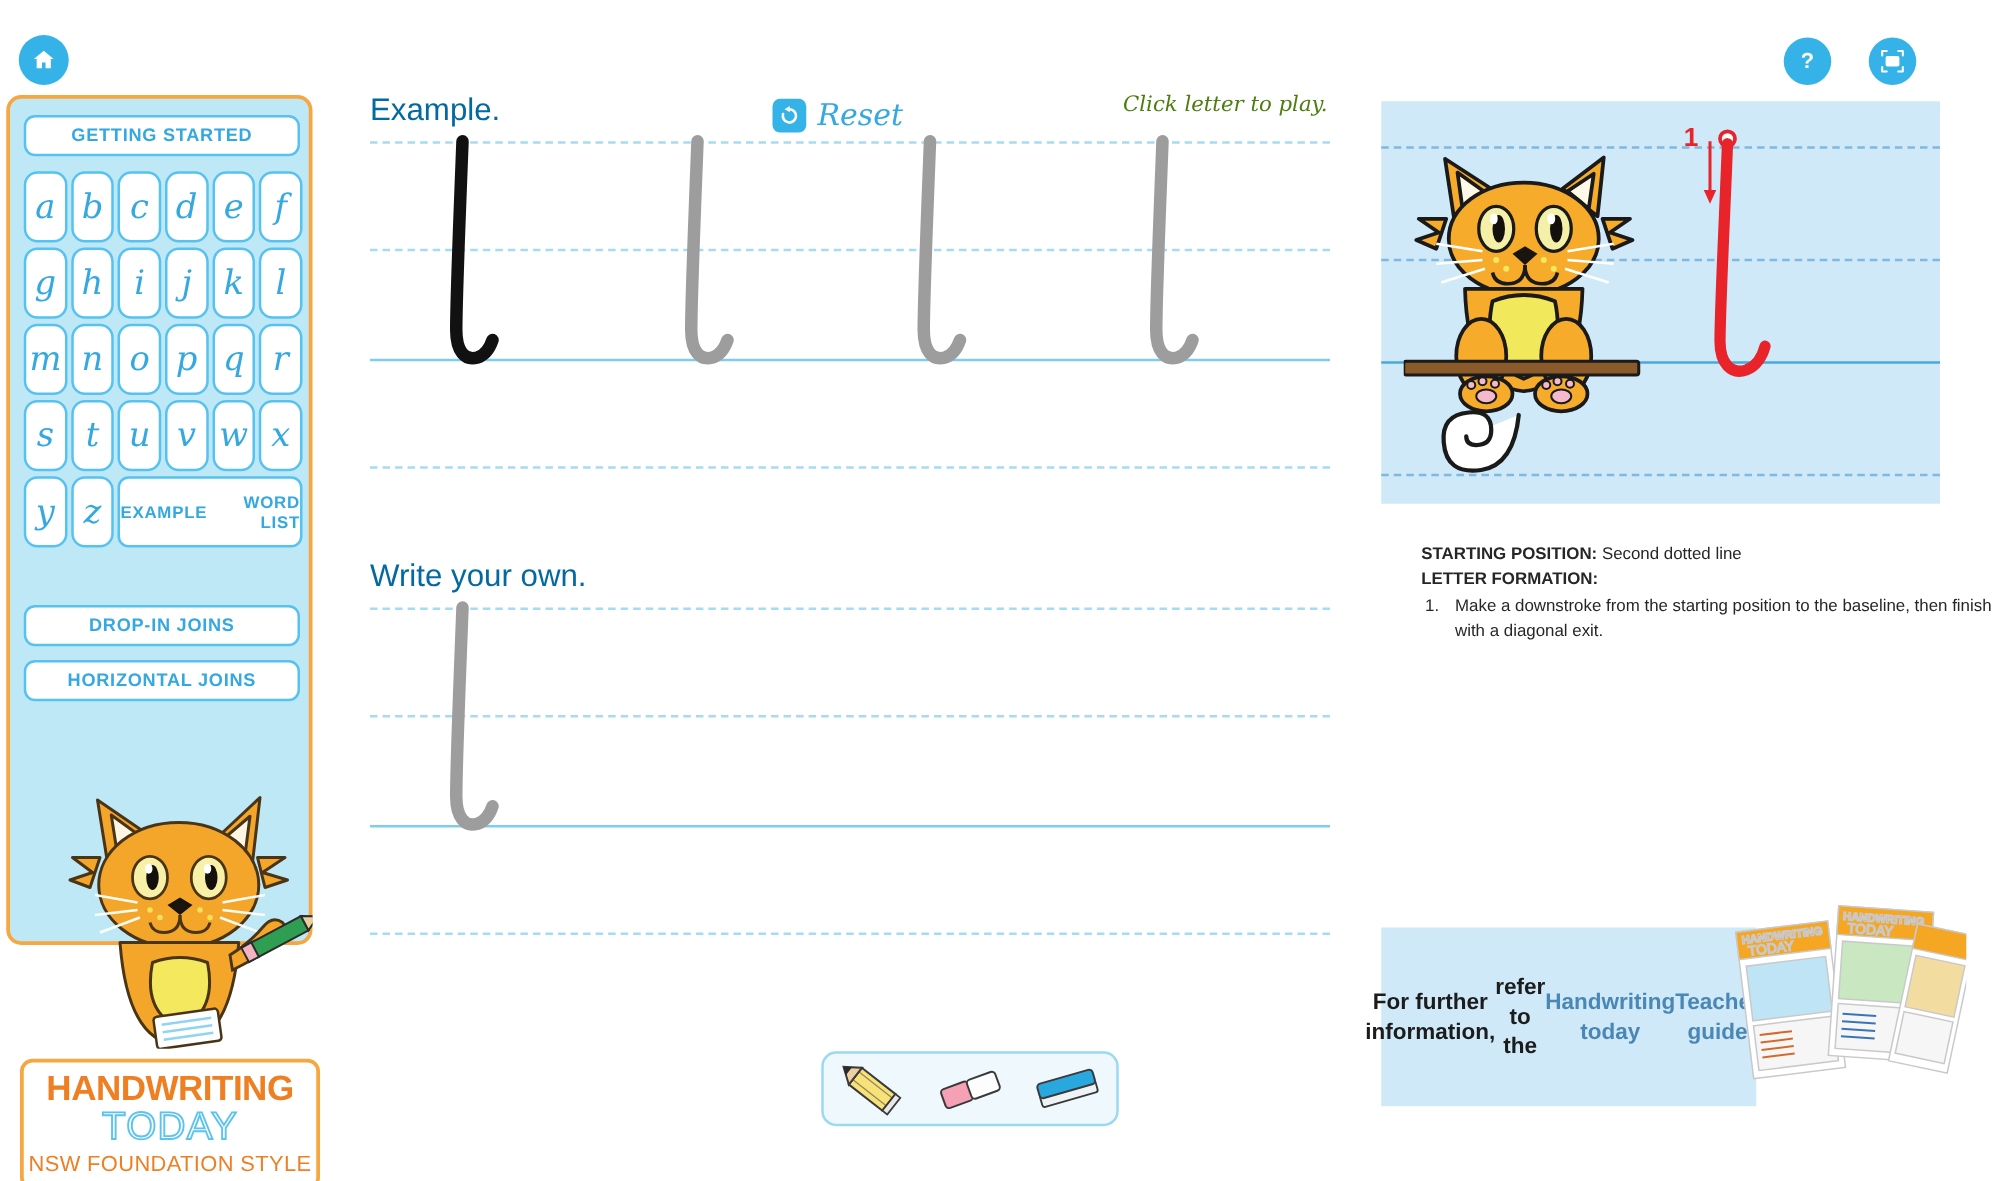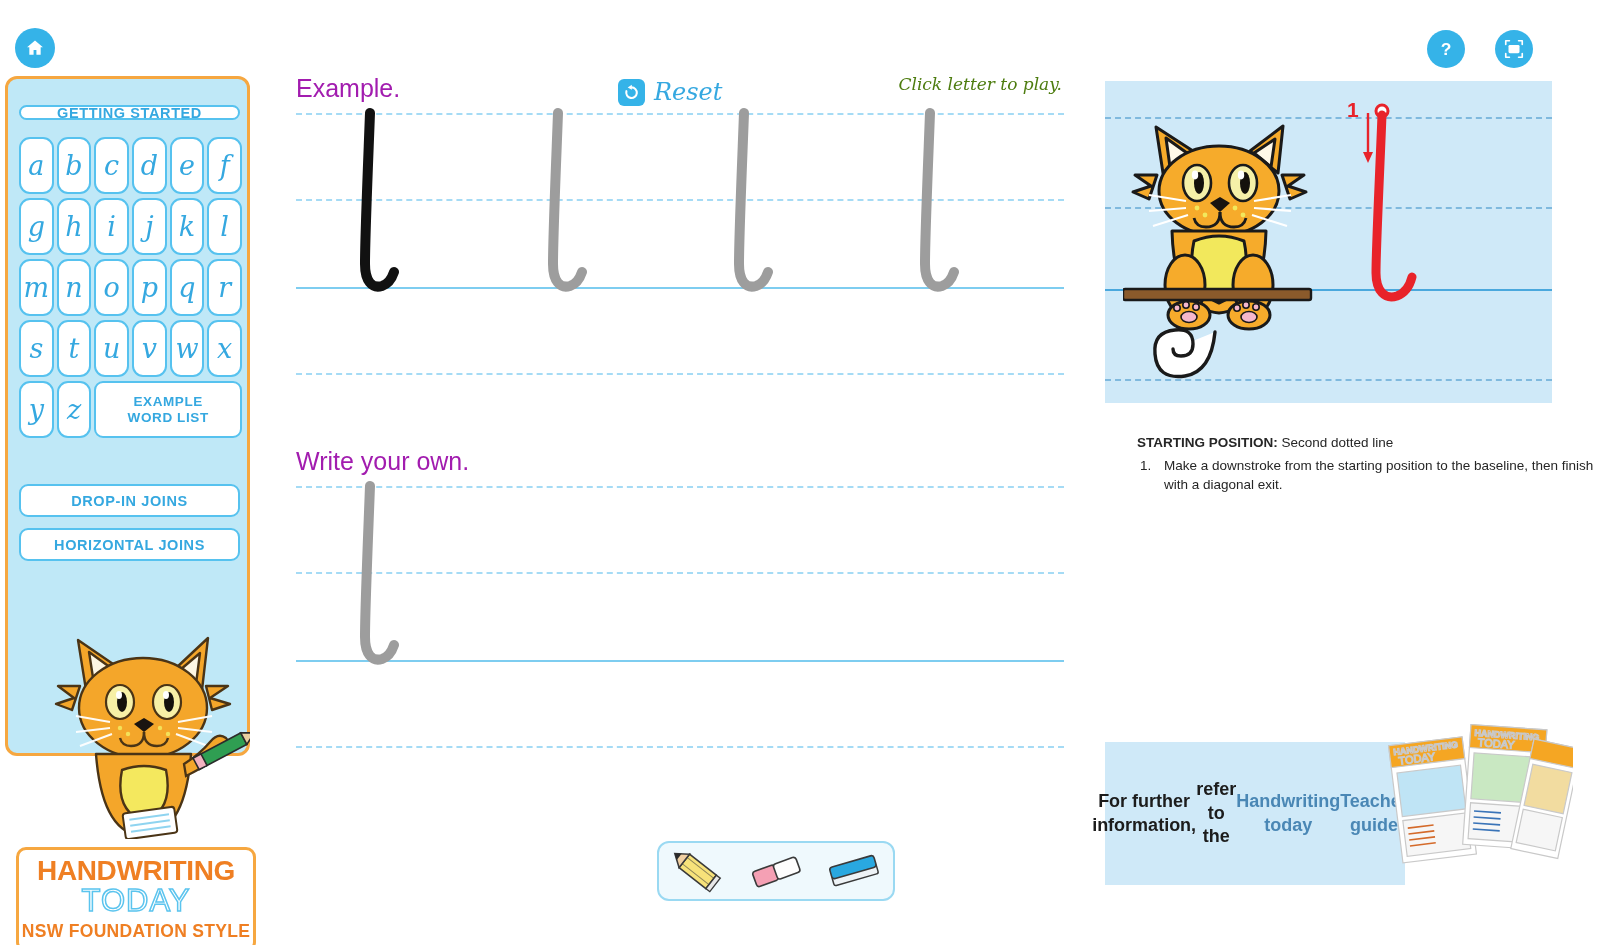--- a/index.html
+++ b/index.html
@@ -36,21 +36,21 @@
     border: 2px solid #56c2ef;
     border-radius: 9px;
     color: #35a8e0;
     font-weight: bold;
     font-size: 14.5px;
     letter-spacing: 0.6px;
     display: flex; align-items: center; justify-content: center;
     text-align: center;
     cursor: pointer;
   }
-  #getting-started { position: absolute; left: 11px; top: 26px; width: 221px; height: 15px; }
+  #getting-started { position: absolute; left: 11px; top: 13px; width: 221px; height: 33px; }
 
   #letter-grid {
     position: absolute; left: 11px; top: 58px;
     width: 223px;
     display: grid;
     grid-template-columns: repeat(6, 1fr);
     gap: 4px 3px;
   }
   .letter-key {
     height: 57px;
@@ -62,21 +62,22 @@
     font-family: "DejaVu Serif", serif;
     font-style: italic;
     font-size: 27px;
     cursor: pointer;
   }
   #example-word-list {
     grid-column: 3 / span 4;
     height: 57px;
     font-size: 13.5px;
     line-height: 1.15;
-    flex-direction: column;
+    flex-direction: row;
+    text-align: right;
   }
   #joins-group { position: absolute; left: 11px; top: 405px; width: 221px; }
   #joins-group .pill { height: 33px; margin-bottom: 11px; }
 
   
   #sidebar-mascot {
     position: absolute; left: 42px; top: 545px;
     width: 200px; height: 215px;
     pointer-events: none;
   }
@@ -99,35 +100,34 @@
   #logo-line2 {
     position: relative;
     color: #5bc4ee; font-size: 31px; letter-spacing: 1px;
     line-height: 1.05;
     -webkit-text-stroke: 1.5px #5bc4ee;
     color: transparent;
   }
   #logo-line3 {
     color: #ef7f23; font-size: 17.5px; letter-spacing: 0.3px;
     margin-top: 4px;
-    font-weight: bold;
   }
   #ground-strip {
     position: absolute; left: 0; top: 866px;
     width: 252px; height: 48px;
     background: linear-gradient(#f5ea9e, #faf4cd);
     border-radius: 0 0 6px 6px;
     z-index: -1;
   }
 
   
   #center { position: absolute; left: 296px; top: 66px; width: 768px; height: 800px; }
   .sec-title {
     position: absolute; left: 0;
-    font-size: 25px; color: #a21caf;
+    font-size: 25px; color: #0369a1;
   }
   #example-title { top: 8px; }
   #write-title  { top: 381px; }
 
   #reset-group {
     position: absolute; left: 322px; top: 12px;
     display: flex; align-items: center; gap: 9px;
     cursor: pointer;
   }
   #reset-icon {
@@ -456,20 +456,21 @@
       <path d="M33 76 l-5 -11 l10 0 z" fill="#e8232a"></path>
       <path d="M47 28 C45 80, 41 160, 41 186 C41 204, 50 213, 62 209 C70 206, 75 198, 77 190" fill="none" stroke="#e8232a" stroke-width="9" stroke-linecap="round"></path>
     </svg>
   </div>
 
   <div id="info-block">
     <div>
       <span class="info-key">STARTING POSITION:</span>
       <span>Second dotted line</span>
     </div>
+    <div class="info-key">LETTER FORMATION:</div>
     <ul id="formation-list">
       <li>
         <span class="num">1.</span>
         <span>Make a downstroke from the starting position to the baseline, then finish with a diagonal exit.</span>
       </li>
     </ul>
   </div>
 
   <div id="further-box">
     <div id="further-l1">For further information,</div>

